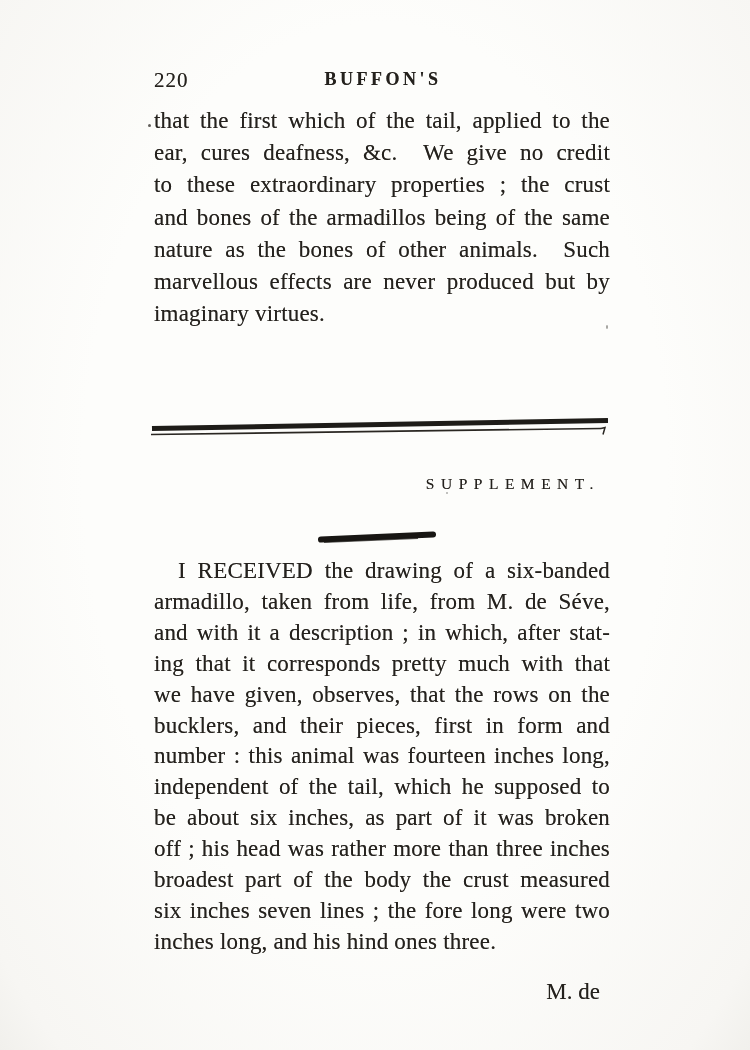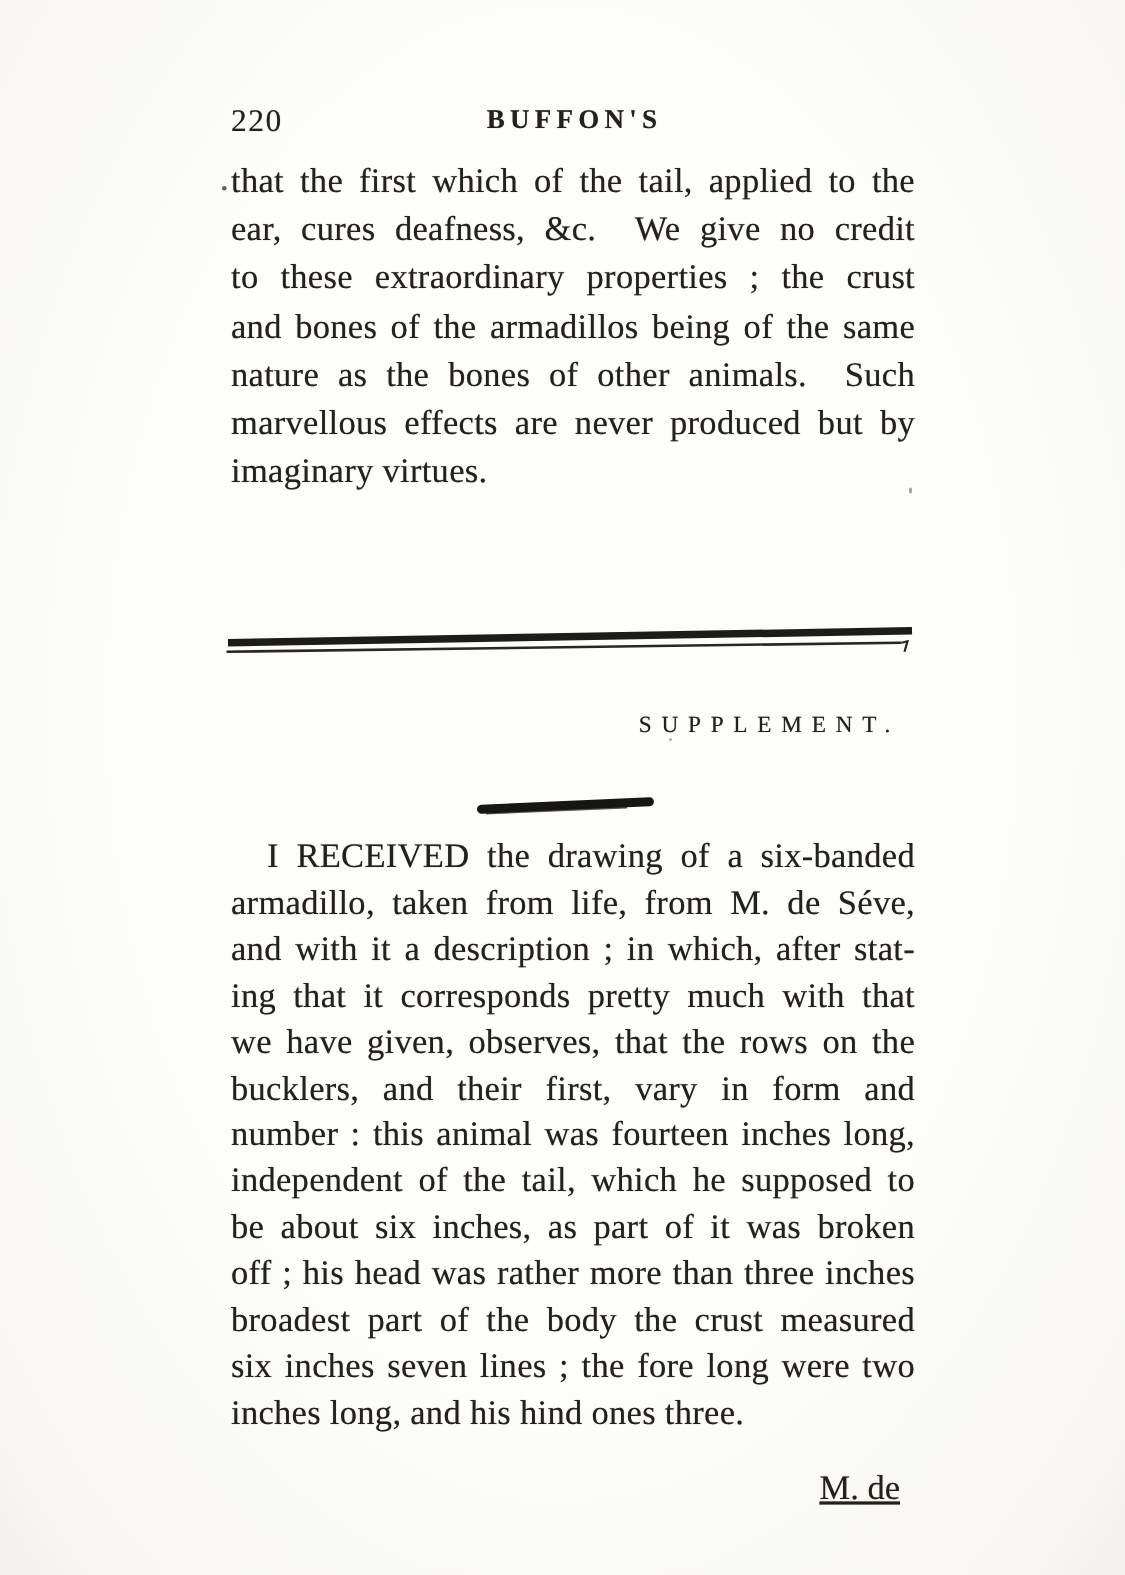--- a/index.html
+++ b/index.html
@@ -65,21 +65,20 @@
     position: absolute; top: 475px; left: 154px; width: 446px;
     margin: 0;
     text-align: right;
     font-size: 15.5px; font-weight: 400;
     letter-spacing: 6.5px;
   }
 
   .catchword {
     position: absolute; top: 979px; right: 150px;
     font-size: 23px;
-    text-decoration: underline;
   }
 
   
   .speck {
     position: absolute; border-radius: 50%;
     background: rgba(45, 42, 36, 0.75);
   }
   .speck.s1 { left: 148px; top: 124px; width: 3px; height: 3px; }
   .speck.s2 { left: 606px; top: 325px; width: 2px; height: 4px; opacity: .6; }
   .speck.s3 { left: 446px; top: 492px; width: 2px; height: 2px; opacity: .5; }
@@ -135,21 +134,21 @@
       <div class="line indent">I RECEIVED the drawing of a six-banded</div>
 
       <div class="line">armadillo, taken from life, from M. de Séve,</div>
 
       <div class="line">and with it a description ; in which, after stat-</div>
 
       <div class="line">ing that it corresponds pretty much with that</div>
 
       <div class="line">we have given, observes, that the rows on the</div>
 
-      <div class="line">bucklers, and their first, vary in form and</div>
+      <div class="line">bucklers, and their pieces, first in form and</div>
 
       <div class="line">number : this animal was fourteen inches long,</div>
 
       <div class="line">independent of the tail, which he supposed to</div>
 
       <div class="line">be about six inches, as part of it was broken</div>
 
       <div class="line">off ; his head was rather more than three inches</div>
 
 

